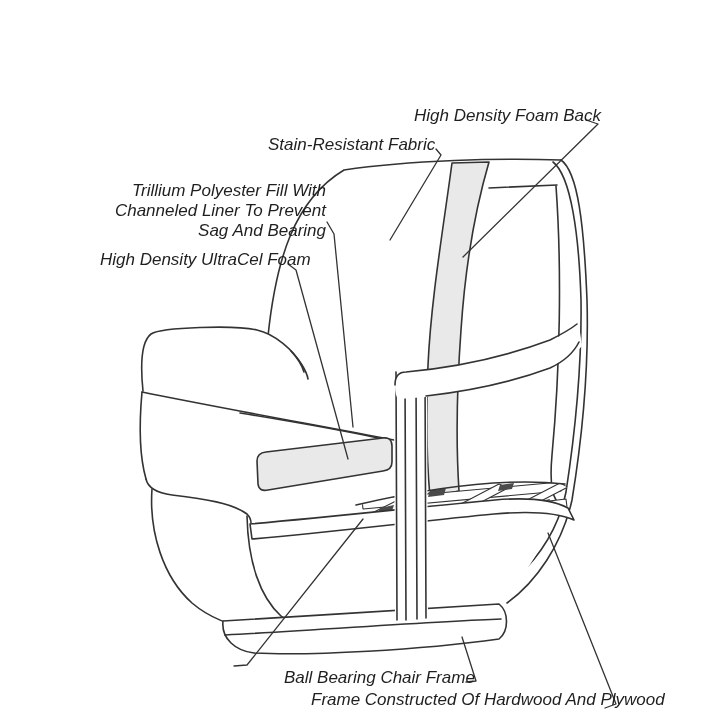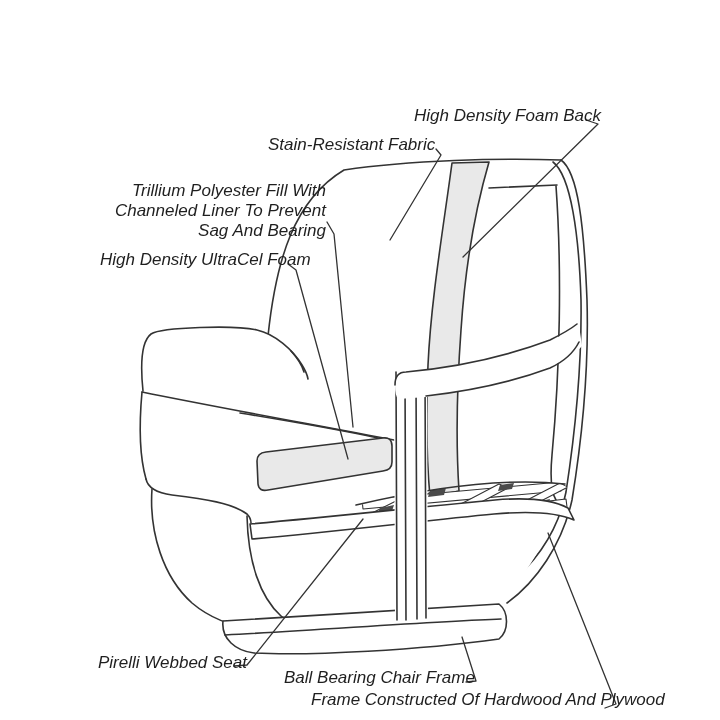--- a/index.html
+++ b/index.html
@@ -149,18 +149,17 @@
   <div class="label lbl-fabric">Stain-Resistant Fabric</div>
 
   <div class="label lbl-trillium">
     <div>Trillium Polyester Fill With</div>
     <div>Channeled Liner To Prevent</div>
     <div>Sag And Bearing</div>
   </div>
 
   <div class="label lbl-ultracel">High Density UltraCel Foam</div>
 
-  <div class="label lbl-pirelli">Pirelli Webbed Seat</div>
 
   <div class="label lbl-swivel">Ball Bearing Chair Frame</div>
 
   <div class="label lbl-frame">Frame Constructed Of Hardwood And Plywood</div>
 </div>
 
 </body></html>

